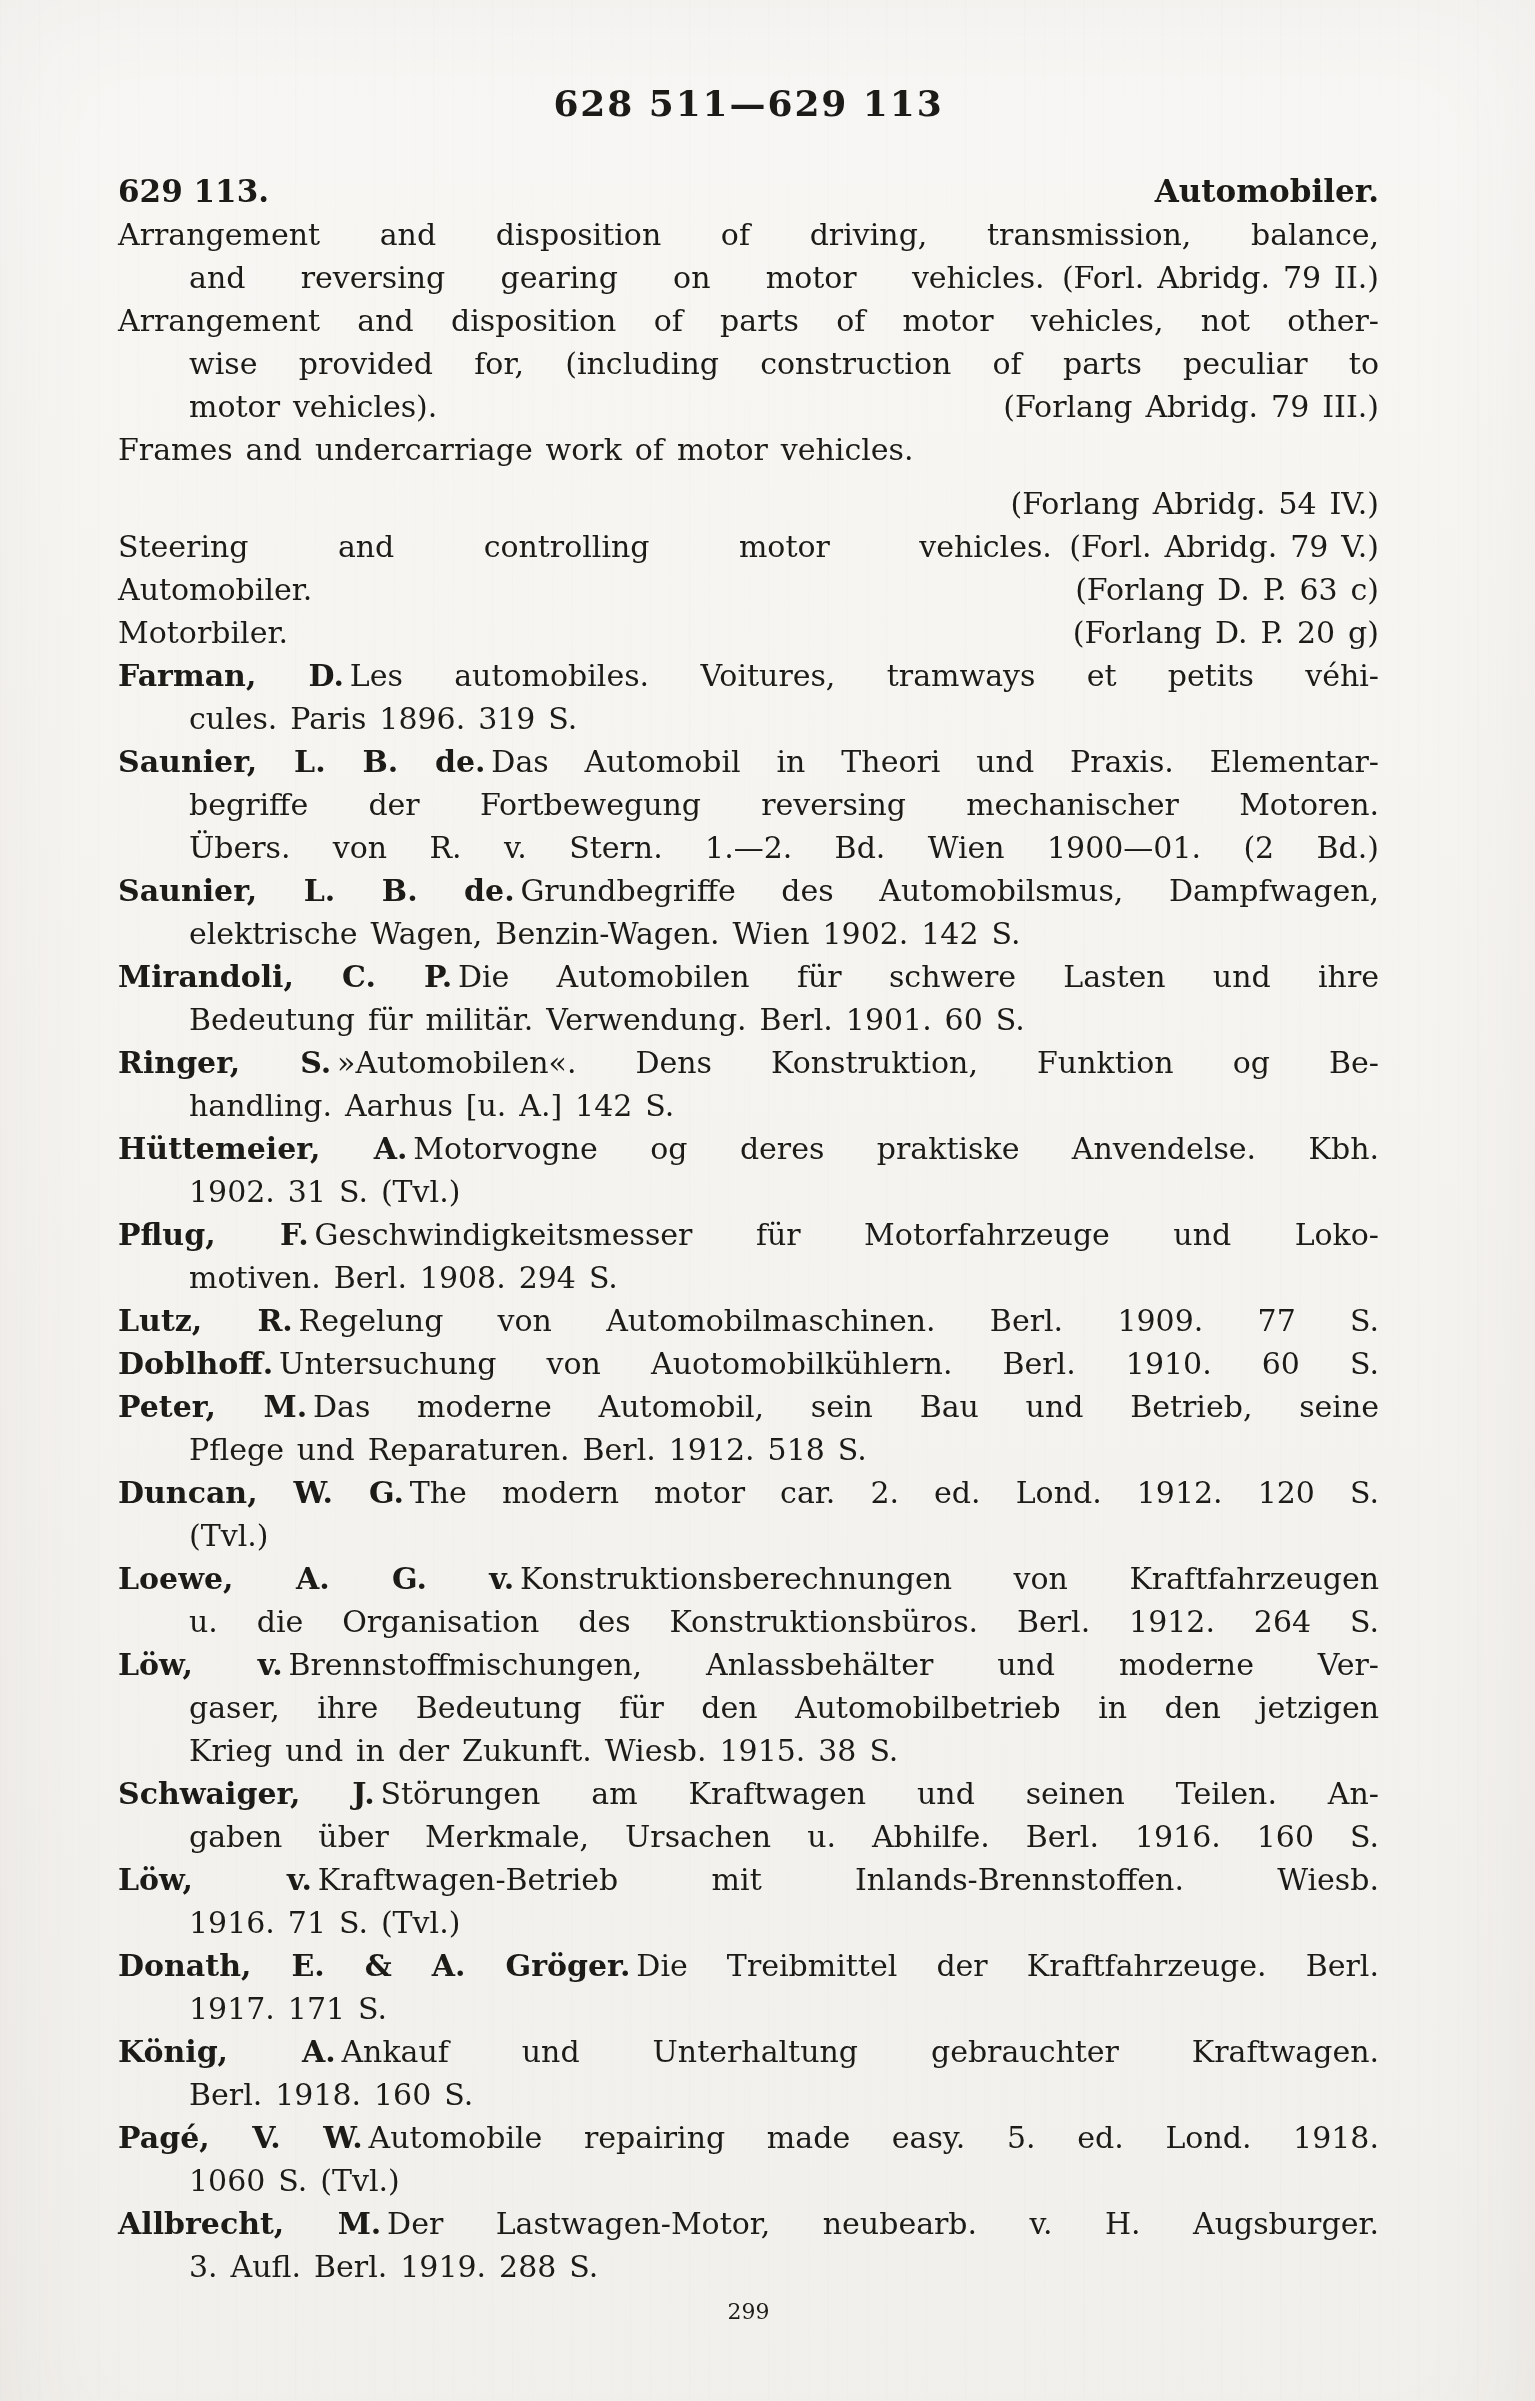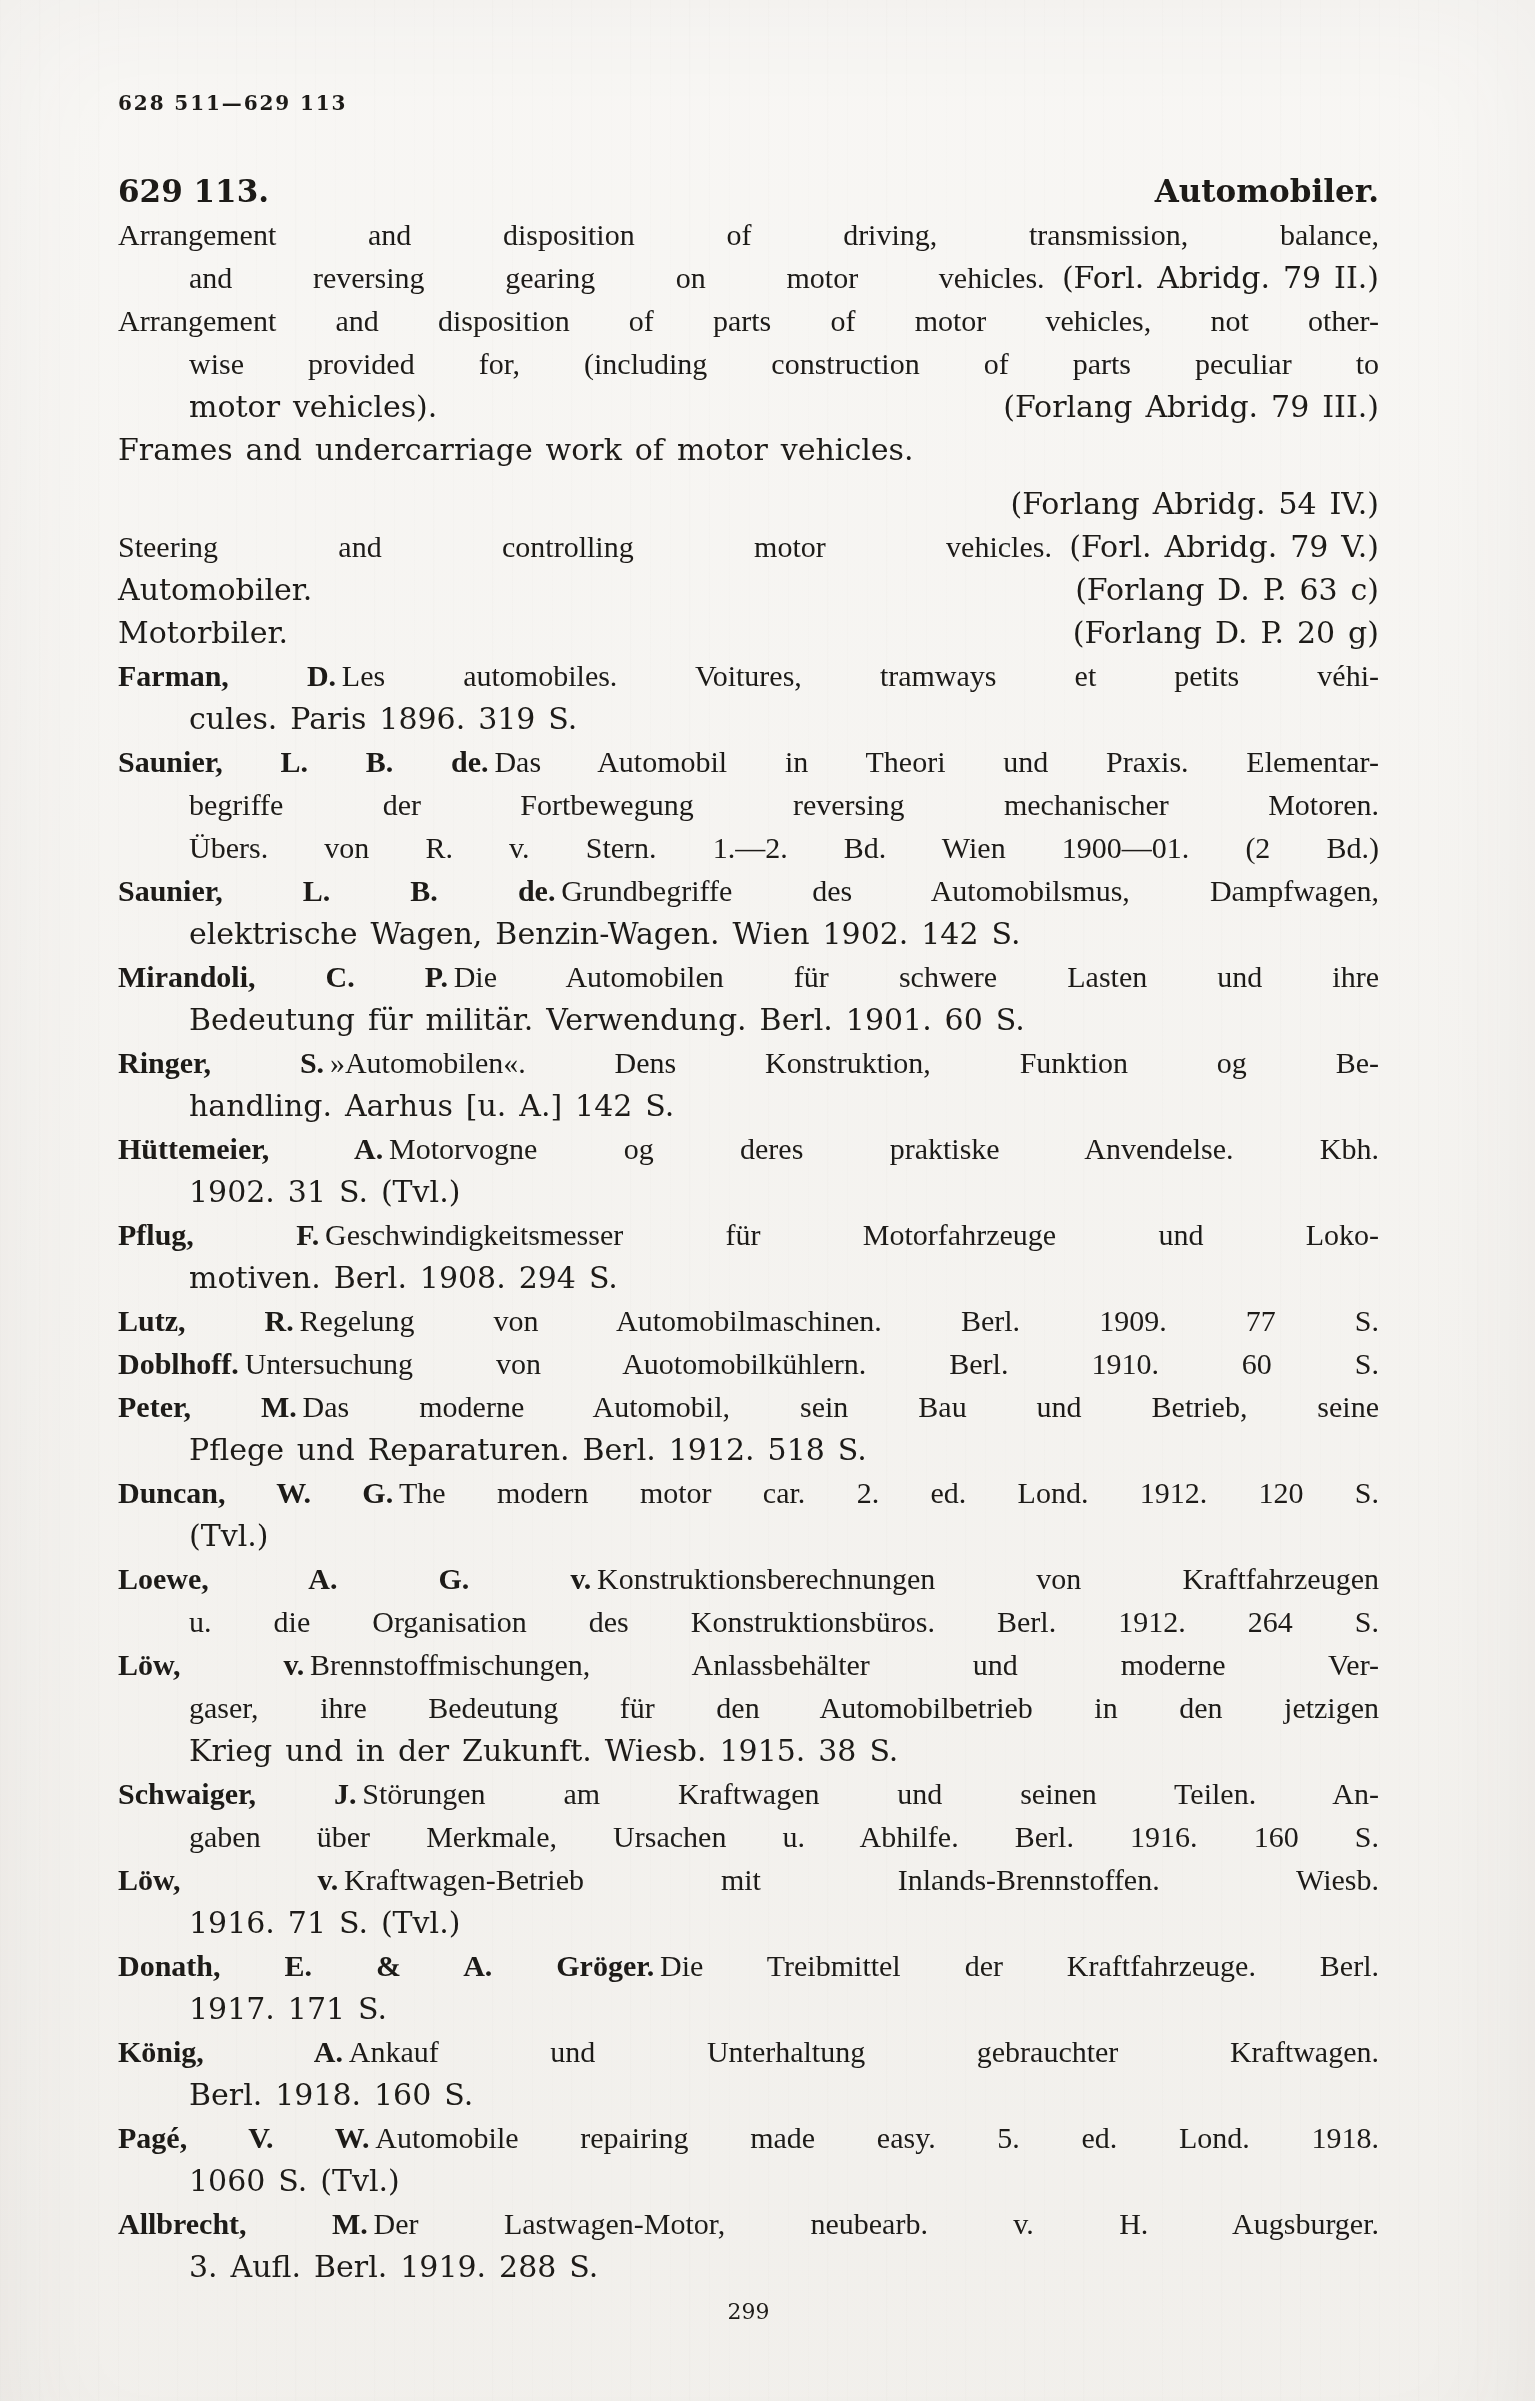--- a/index.html
+++ b/index.html
@@ -26,23 +26,23 @@
       linear-gradient(180deg, rgba(255,255,255,0.35), rgba(0,0,0,0.012));
     pointer-events: none;
   }
   .column {
     position: absolute;
     left: 118px;
     top: 86px;
     width: 1261px;
   }
   .running-head {
-    text-align: left;
+    text-align: center;
     font-weight: bold;
-    font-size: 20px;
+    font-size: 36px;
     line-height: 34px;
     letter-spacing: 1.9px;
   }
   .section-head {
     display: flex;
     justify-content: space-between;
     align-items: baseline;
     margin-top: 50px;
     font-weight: bold;
     font-size: 31px;
@@ -59,21 +59,20 @@
   }
   .line .left {
     display: block;
     flex: 0 1 auto;
     min-height: 43px;
   }
   .line.justify .left {
     flex: 1 1 auto;
     text-align: justify;
     text-align-last: justify;
-    font-family: Liberation Serif, serif;
   }
   .line .right {
     margin-left: auto;
     padding-left: 17.3px;
     white-space: nowrap;
   }
   .line.justify .right {
     margin-left: 0;
     text-align: right;
   }

